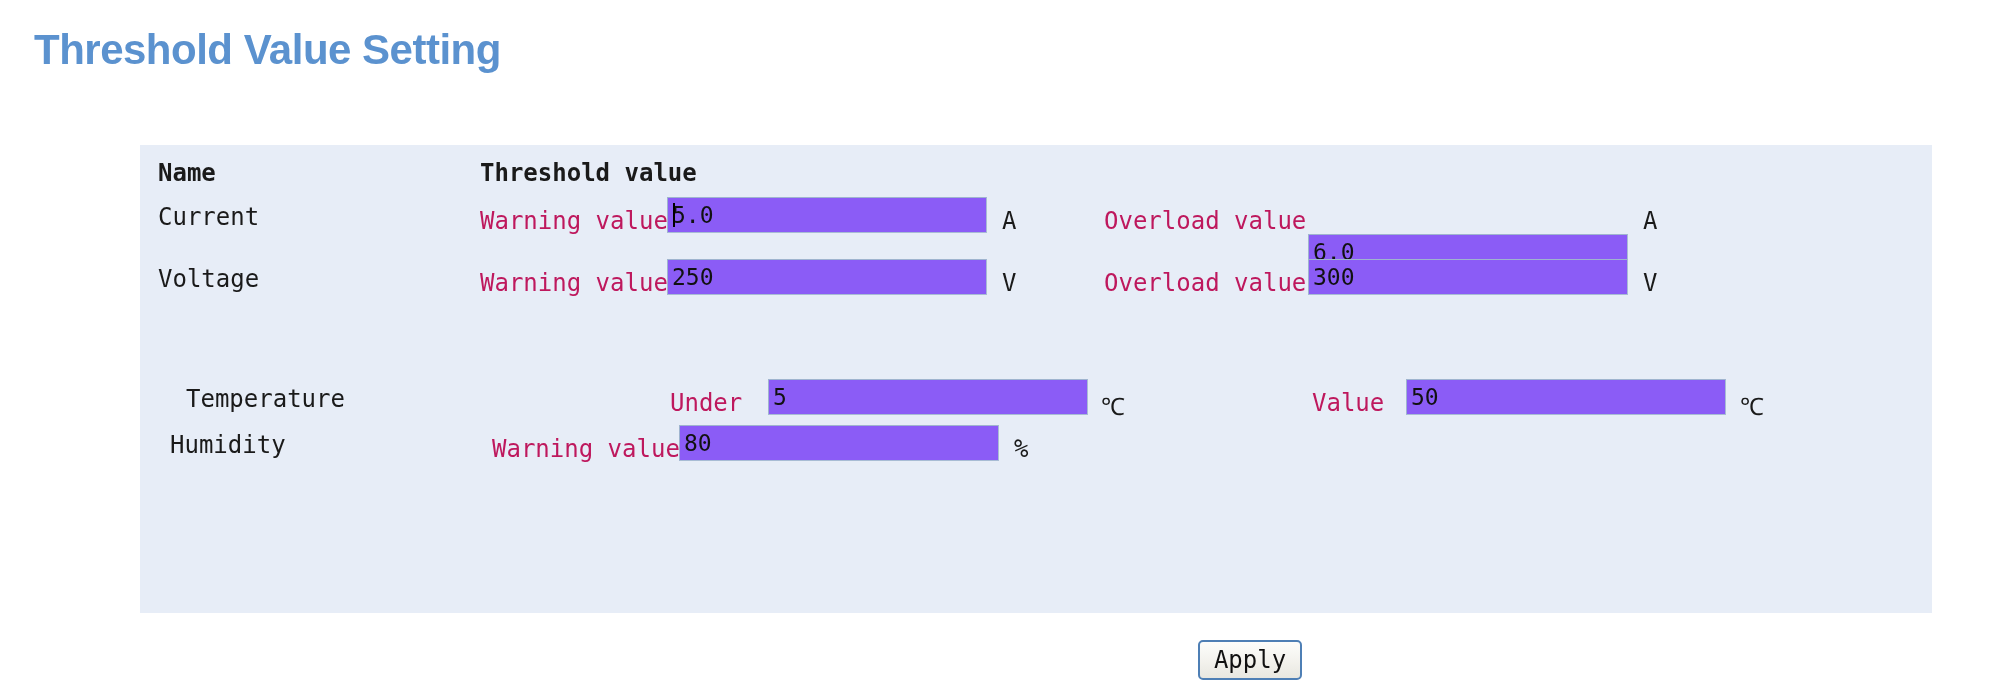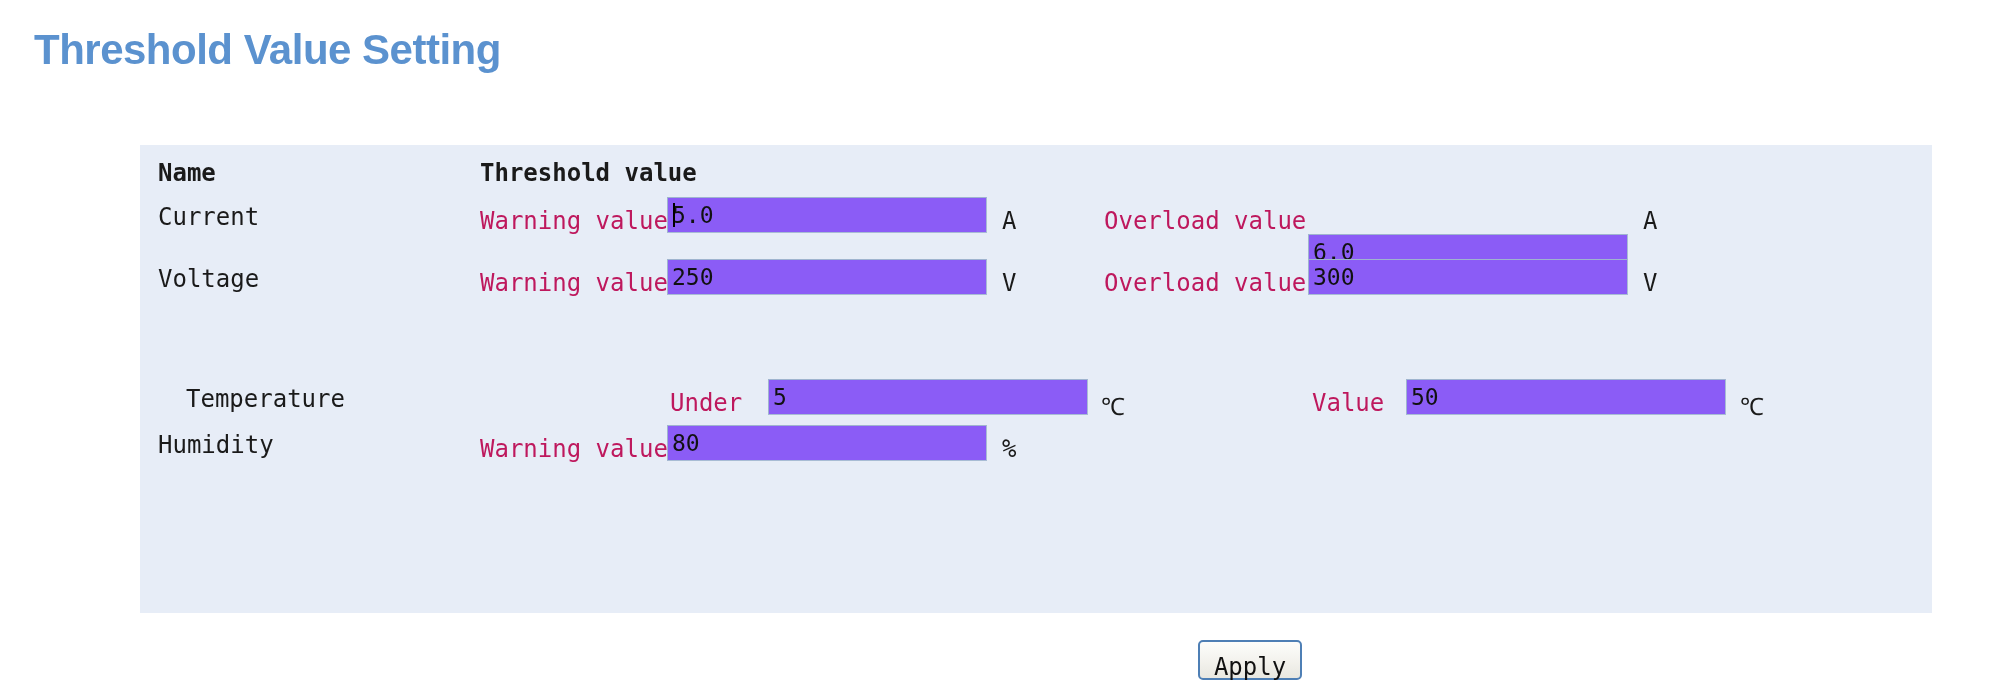--- a/index.html
+++ b/index.html
@@ -114,21 +114,21 @@
     width: 104px;
     height: 40px;
     box-sizing: border-box;
     border: 2px solid #4e7fb5;
     border-radius: 5px;
     background: linear-gradient(to bottom, #fdfdfb 0%, #f4f3ee 50%, #e8e7e0 100%);
     font-family: "DejaVu Sans Mono", "Liberation Mono", monospace;
     font-size: 24px;
     color: #111111;
     cursor: pointer;
-    padding: 11px;
+    padding: 4px;
   }
 </style>
 </head>
 <body>
 
 <div id="page-title">Threshold Value Setting</div>
 
 <div id="threshold-panel">
 
   <div class="row" style="top:8px;">
@@ -178,21 +178,21 @@
 
     <span class="unit" style="left:933px; top:12px;">℃</span>
 
     <span class="field-label" style="left:1144px; top:12px;">Value</span>
 
     <input class="txtbox" style="left: 1238px; top: 2px; width: 320px;" value="50">
 
     <span class="unit" style="left:1572px; top:12px;">℃</span>
   </div>
 
-  <div class="row" style="top:278px;">
+  <div class="row" style="top:278px;margin-left:12px;">
     <span class="cell-name" style="top:8px;">Humidity</span>
 
     <span class="field-label" style="left:340px; top:12px;">Warning value</span>
 
     <input class="txtbox" style="left: 527px; top: 2px; width: 320px;" value="80">
 
     <span class="unit" style="left:862px; top:12px;">%</span>
   </div>
 
   <button id="apply-button">Apply</button>

